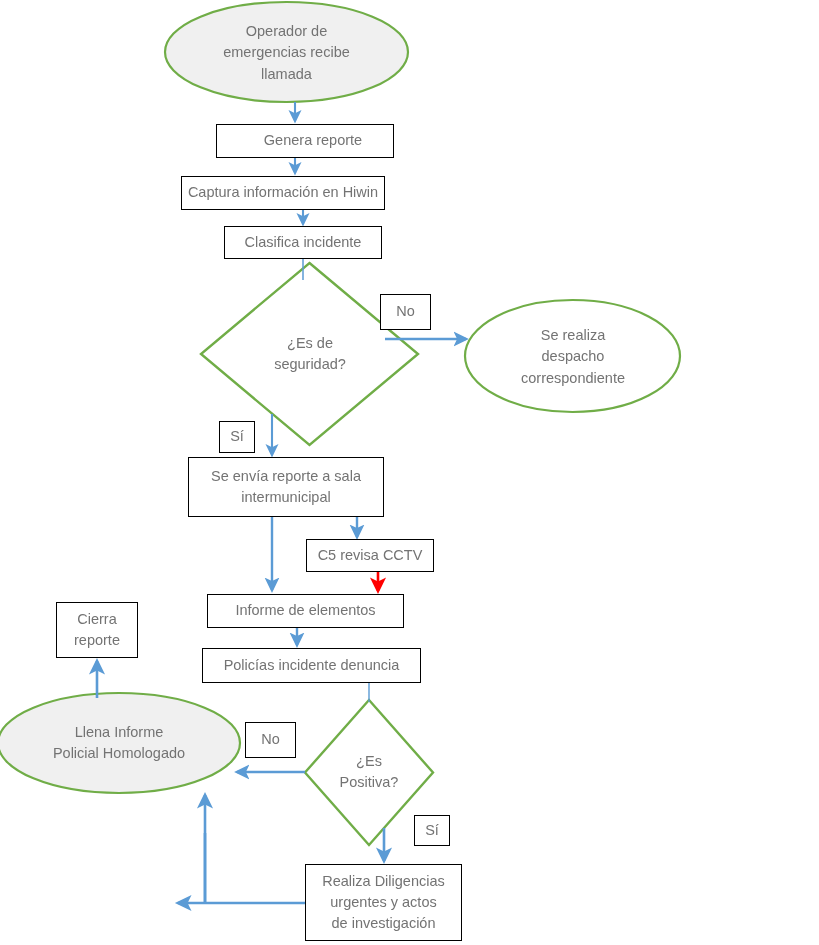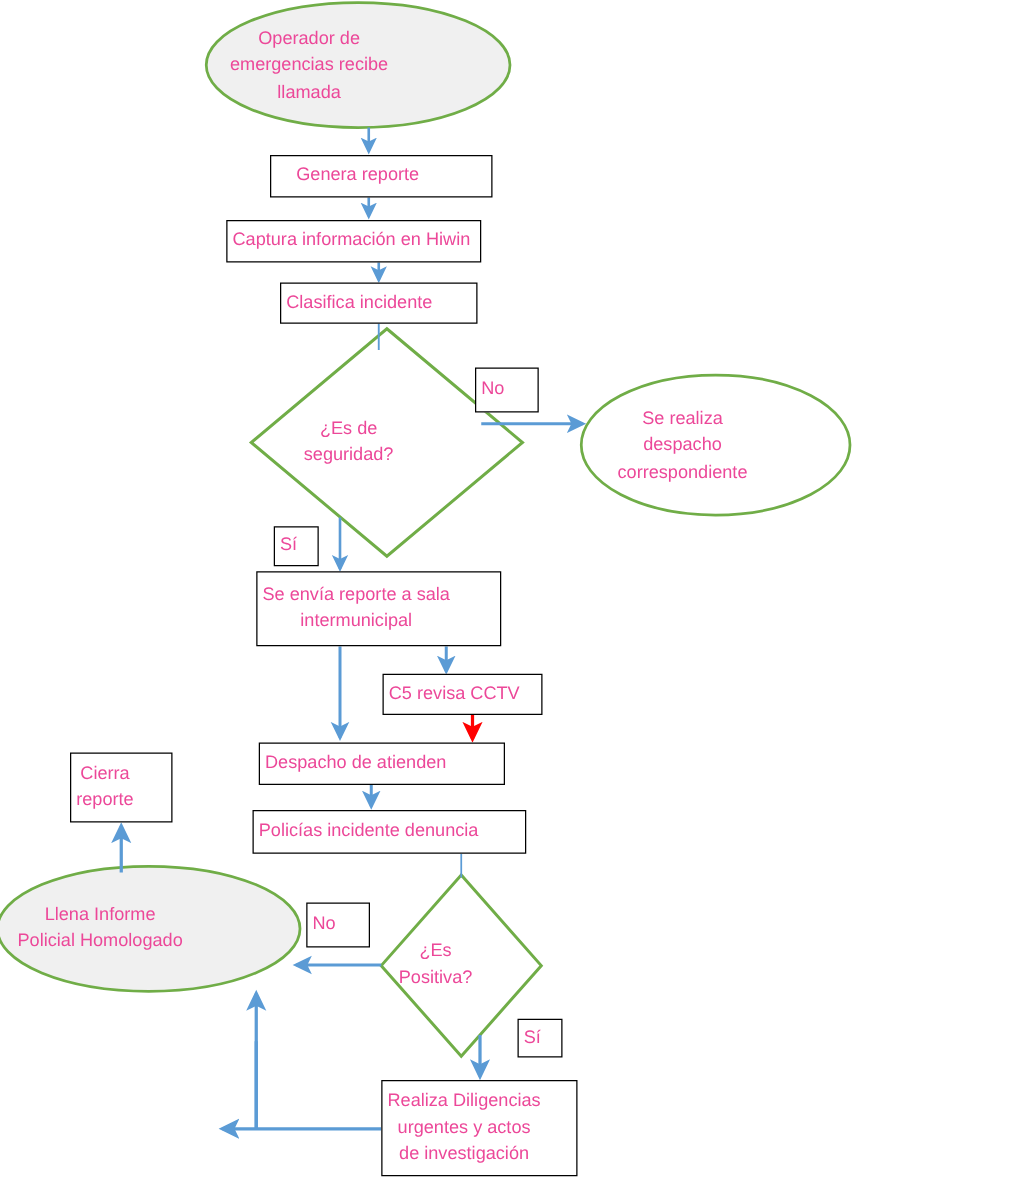--- a/index.html
+++ b/index.html
@@ -22,23 +22,23 @@
     left: 0;
     top: 0;
     width: 819px;
     height: 945px;
   }
   .node {
     position: absolute;
     box-sizing: border-box;
     display: flex;
     align-items: center;
-    justify-content: flex-start;
+    justify-content: center;
     text-align: center;
-    color: #ec4899;
+    color: #737373;
     font-size: 14.5px;
     line-height: 1.45;
     z-index: 3;
   }
   .rect {
     border: 1.3px solid #000000;
     background: #ffffff;
   }
   .label-box {
     border: 1.3px solid #000000;
@@ -157,33 +157,33 @@
   </div>
 
   <div class="node ellipse-text" style="left:490px; top:318px; width:166px; height:78px;">
     <div>
       <span>Se realiza</span>
       <span>despacho</span>
       <span>correspondiente</span>
     </div>
   </div>
 
-  <div class="node rect" style="left:205px; top:457px; width:196px; height:60px;">
+  <div class="node rect" style="left:188px; top:457px; width:196px; height:60px;">
     <div>
       <span>Se envía reporte a sala</span>
       <span>intermunicipal</span>
     </div>
   </div>
 
   <div class="node rect" style="left:306px; top:539px; width:128px; height:33px;">
     <span>C5 revisa CCTV</span>
   </div>
 
   <div class="node rect" style="left:207px; top:594px; width:197px; height:34px;">
-    <span>Despacho de atienden</span>
+    <span>Informe de elementos</span>
   </div>
 
   <div class="node rect" style="left:202px; top:648px; width:219px; height:35px;">
     <span>Policías incidente denuncia</span>
   </div>
 
   <div class="node rect" style="left:56px; top:602px; width:82px; height:56px;">
     <div>
       <span>Cierra</span>
       <span>reporte</span>

